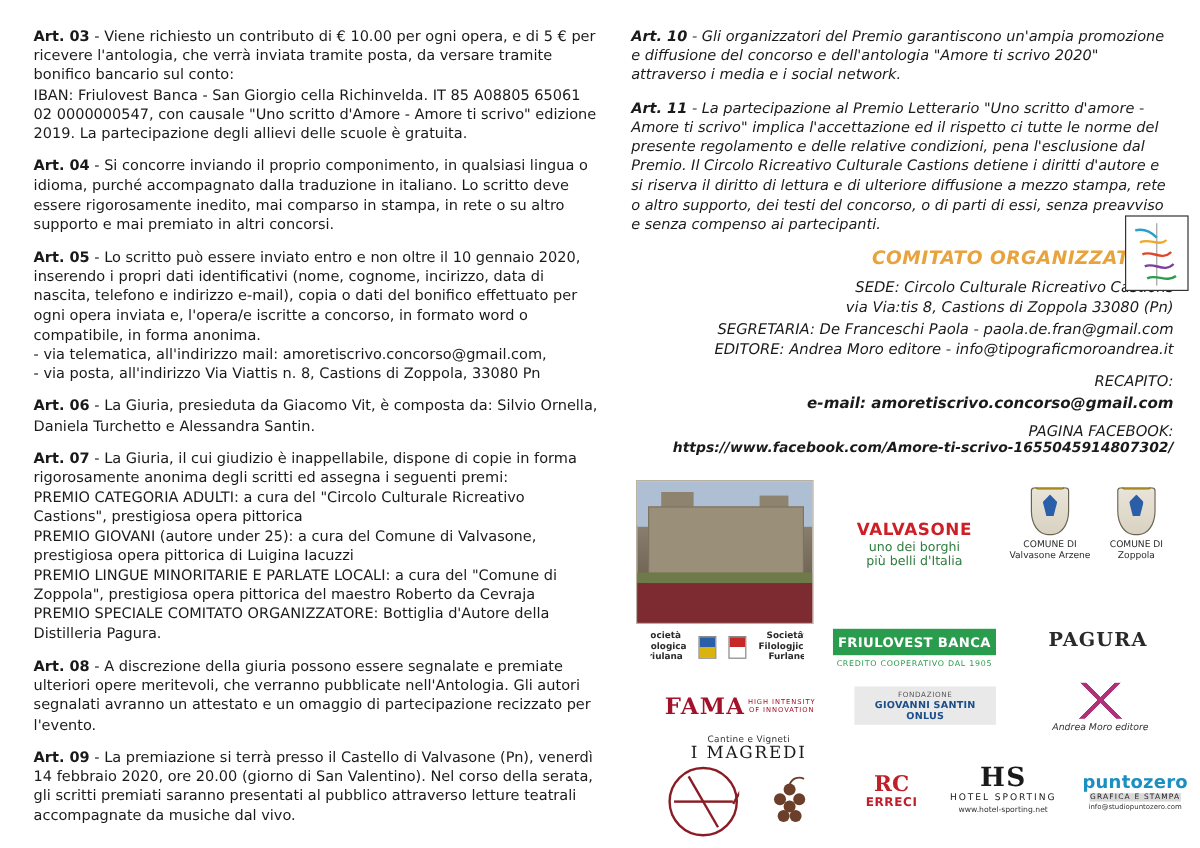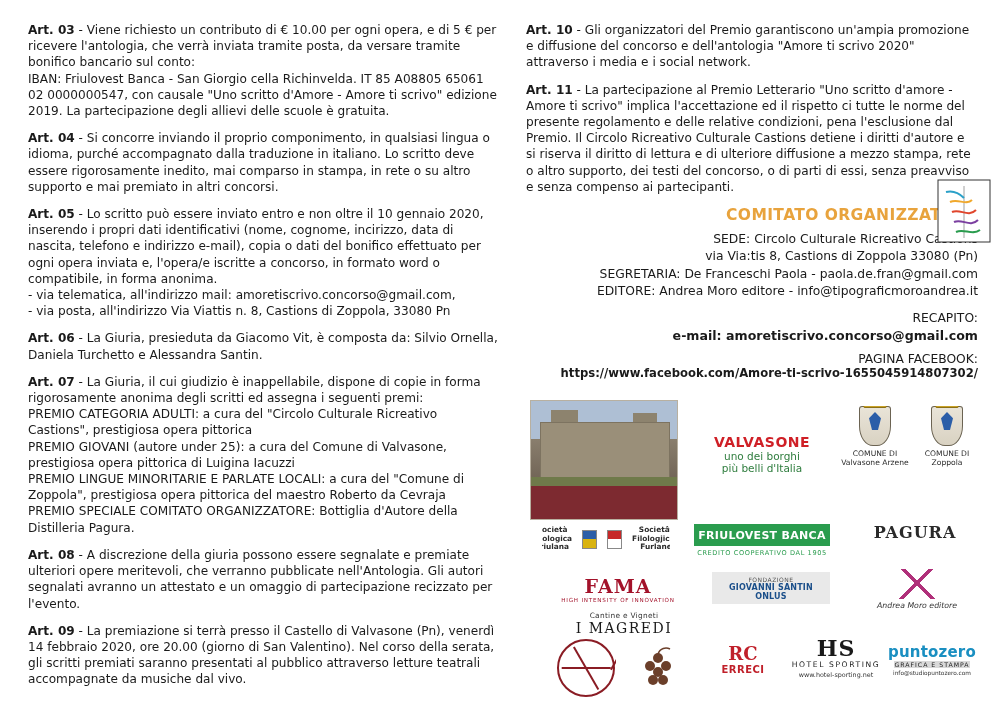--- a/index.html
+++ b/index.html
@@ -24,20 +24,21 @@
     position: absolute;
     left: 28px;
     top: 22px;
     width: 470px;
   }
   .col-right {
     position: absolute;
     left: 526px;
     top: 22px;
     width: 452px;
+    font-style: italic;
   }
   p.art {
     margin: 0 0 11px 0;
     font-size: 12.1px;
     line-height: 1.34;
     text-align: left;
     color: #1a1a1a;
   }
   .art-label { font-weight: bold; }
 
@@ -315,21 +316,21 @@
       <div class="fv-bar">FRIULOVEST BANCA</div>
       <div class="fv-sub">CREDITO COOPERATIVO DAL 1905</div>
     </div>
 
     <div class="logo-box pagura" style="left:326px; top:118px; width:126px; height:52px; flex-direction:column;gap:40px;">
       <div class="pg-hat"></div>
       <div class="pg-name">PAGURA</div>
       <div class="pg-sub">La Grappa in Friuli dal 1879</div>
     </div>
 
-    <div class="logo-box fama" style="left:28px; top:176px; width:128px; height:42px; flex-direction:column;">
+    <div class="logo-box fama" style="left:28px; top:176px; width:128px; height:42px; flex-direction:row;">
       <div class="fama-name">FAMA</div>
       <div class="fama-sub">HIGH INTENSITY OF INNOVATION</div>
     </div>
 
     <div class="logo-box fondazione" style="left:186px; top:180px; width:118px; height:32px; flex-direction:column;">
       <div class="fz-t1">FONDAZIONE</div>
       <div class="fz-t2">GIOVANNI SANTIN ONLUS</div>
     </div>
 
     <div class="logo-box andreamoro" style="left:332px; top:168px; width:118px; height:58px; flex-direction:column;">
@@ -364,20 +365,20 @@
       <div class="ec-logo">RC</div>
       <div class="ec-name">ERRECI</div>
     </div>
 
     <div class="logo-box hotelsporting" style="left:252px; top:238px; width:116px; height:56px; flex-direction:column;">
       <div class="hs">HS</div>
       <div class="hs-n">HOTEL SPORTING</div>
       <div class="hs-url">www.hotel-sporting.net</div>
     </div>
 
-    <div class="logo-box puntozero" style="left:358px; top:240px; width:96px; height:54px; flex-direction:column;">
+    <div class="logo-box puntozero" style="left:372px; top:240px; width:96px; height:54px; flex-direction:column;">
       <div class="pz-name">puntozero</div>
       <div class="pz-sub">GRAFICA E STAMPA</div>
       <div class="pz-mail">info@studiopuntozero.com</div>
     </div>
 
   </div>
 </div>
 
 </body></html>

